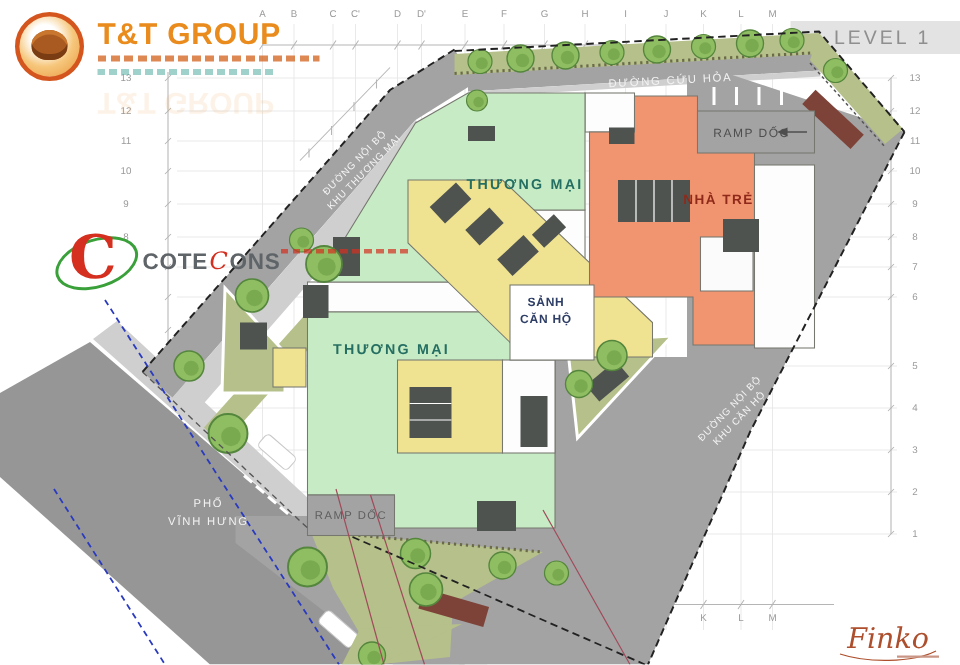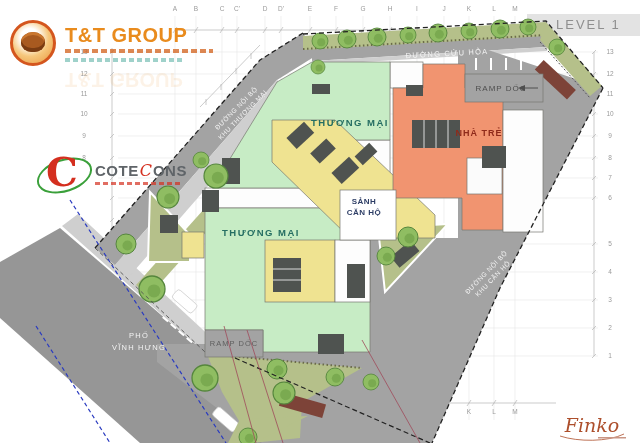--- a/index.html
+++ b/index.html
@@ -12,21 +12,21 @@
   .lbl-teal{font-size:9.5px;font-weight:bold;fill:var(--label-teal,#256e62);letter-spacing:1.5px;text-anchor:middle;}
   .lbl-red{font-size:9px;font-weight:bold;fill:var(--label-red,#8f2a1a);letter-spacing:1px;text-anchor:middle;}
   .lbl-navy{font-size:8px;font-weight:bold;fill:var(--label-navy,#2e3e66);letter-spacing:.5px;text-anchor:middle;}
   .lbl-road{font-size:7.5px;fill:#f2f2f2;letter-spacing:1.2px;text-anchor:middle;}
   .lbl-road-sm{font-size:6.5px;fill:#f4f4f4;letter-spacing:.6px;text-anchor:middle;}
   .lbl-ramp{font-size:8px;fill:#4e4e4e;letter-spacing:1px;text-anchor:middle;}
   .lbl-ramp2{font-size:7.5px;fill:#5e5e5e;letter-spacing:1px;text-anchor:middle;}
   .sig{font-size:19px;font-style:italic;font-family:"DejaVu Serif",serif;fill:var(--signature-red,#ad4f2c);text-anchor:middle;}
   .bld{stroke:#76776f;stroke-width:.7;}
   
-  #tt-logo{position:absolute;left:10px;top:20px;width:250px;}
+  #tt-logo{position:absolute;left:10px;top:8px;width:250px;}
   .tt-row{display:flex;align-items:center;gap:9px;}
   .tt-circle{width:46px;height:46px;border-radius:50%;border:3px solid #d4561e;box-sizing:border-box;
      background:radial-gradient(circle at 42% 36%, #fff 0 26%, #f6c77c 55%, #e8963c);position:relative;overflow:hidden;}
   .tt-tiger{position:absolute;left:8px;top:9px;right:8px;bottom:11px;background:#a85a20;
      border-radius:50% 50% 45% 45%;box-shadow:inset 0 -4px 0 #7a3c12, inset 0 3px 0 #c9762e;}
   .tt-texts{display:flex;flex-direction:column;}
   .tt-name{font-size:20px;font-weight:bold;color:#e98b1d;letter-spacing:.5px;line-height:20px;}
   .tt-tagline{height:4px;width:148px;margin-top:4px;opacity:.75;
      background:repeating-linear-gradient(90deg,#d2601a 0 6px,transparent 6px 9px);}
   .tt-line2{height:4px;width:118px;margin-top:5px;opacity:.45;
@@ -36,21 +36,21 @@
   .ctc-mark{position:relative;width:58px;height:54px;}
   .ctc-ellipse{position:absolute;left:2px;top:13px;width:53px;height:29px;border:2.5px solid #3aa03a;
      border-radius:50%;transform:rotate(-18deg);}
   .ctc-c{position:absolute;left:12px;top:1px;font-size:40px;line-height:50px;font-weight:bold;
      color:#d42f1f;font-family:"DejaVu Serif",serif;}
   .ctc-word{display:flex;align-items:baseline;}
   .ctc-pre,.ctc-post{font-size:15px;font-weight:bold;color:#5f6468;letter-spacing:.5px;}
   .ctc-mid{font-size:16px;font-style:italic;font-family:"DejaVu Serif",serif;color:#d42f1f;margin:0 1px;}
   .ctc-strip{height:3px;width:86px;margin-top:2px;opacity:.7;
      background:repeating-linear-gradient(90deg,#d42f1f 0 5px,transparent 5px 8px);}
-  .ctc-texts{display:flex;flex-direction:column;}
+  .ctc-texts{display:flex;flex-direction:row;}
 </style>
 </head>
 <body>
 
 <svg id="plan" width="640" height="443" viewBox="0 0 640 443">
   <defs>
     <g id="tree">
       <circle r="10" fill="var(--tree,#8fbd62)" stroke="#55863d" stroke-width="1"></circle>
       <circle cx="1.5" cy="1.5" r="5" fill="#6d9c45" opacity=".6"></circle>
     </g>

